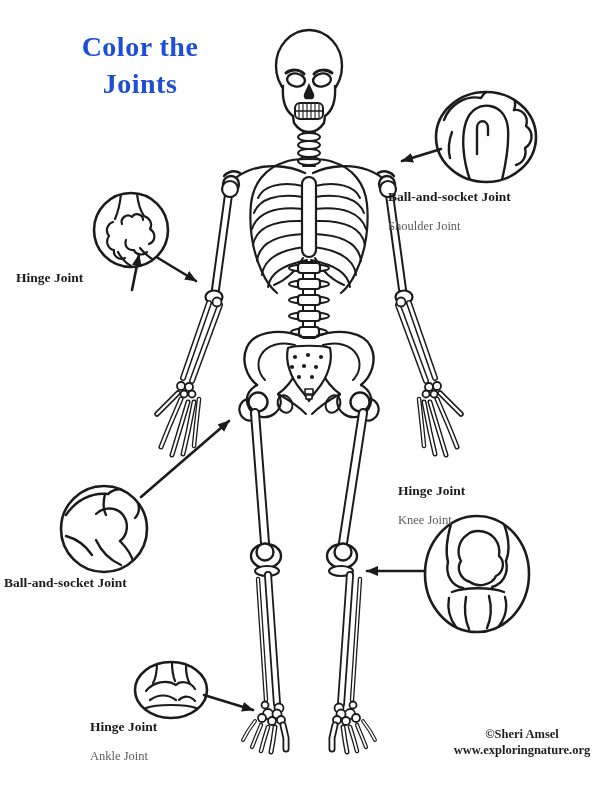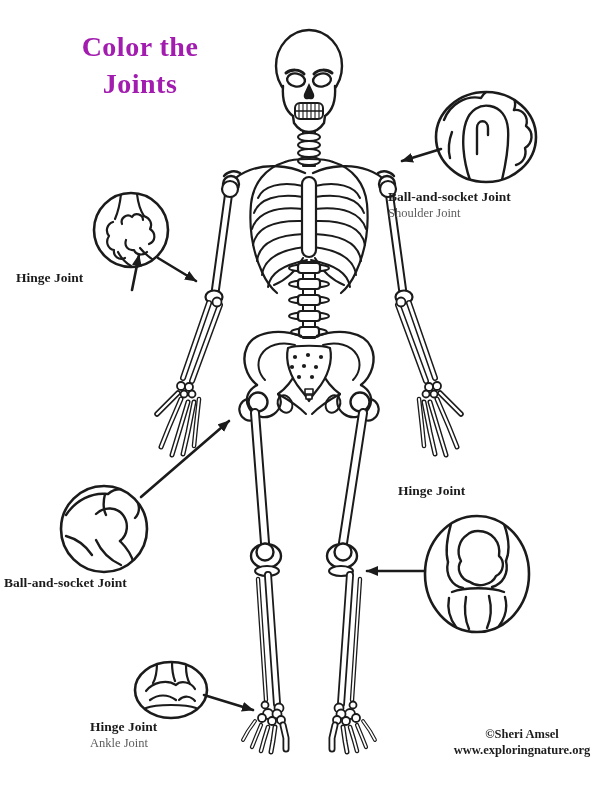--- a/index.html
+++ b/index.html
@@ -5,28 +5,28 @@
   html,body { margin:0; padding:0; background:#e8e8e8; }
   .page {
     position:relative; width:612px; height:792px; margin:0 auto;
     background:#ffffff; overflow:hidden;
     font-family:"Liberation Serif", serif;
   }
   .art { position:absolute; left:0; top:0; width:612px; height:792px; }
   .page-title {
     position:absolute; left:35px; top:28px; width:210px;
     text-align:center; font-weight:bold; font-size:28px; line-height:37px;
-    color:#a21caf; letter-spacing:0.5px;
+    color:#1d4ed8; letter-spacing:0.5px;
   }
   .callout-label { position:absolute; text-align:left; }
   .callout-label .type {
     font-weight:bold; font-size:13.5px; line-height:16px; color:#1b1b1b;
   }
   .callout-label .name {
-    font-size:12.5px; line-height:15px; color:#5d5d5d; margin-top:1px;
+    font-size:12.5px; line-height:15px; color:#5d5d5d; margin-top:14px;
   }
   .lbl-shoulder { left:388px; top:189px; width:200px; }
   .lbl-elbow    { left:16px;  top:270px; width:140px; }
   .lbl-hip      { left:4px;   top:575px; width:200px; }
   .lbl-knee     { left:398px; top:483px; width:160px; }
   .lbl-ankle    { left:90px;  top:719px; width:160px; }
   .credit {
     position:absolute; left:427px; top:727px; width:190px;
     text-align:center; font-weight:bold; font-size:12.5px; line-height:15.5px;
     color:#1d1d1d;
@@ -393,20 +393,21 @@
   <div class="callout-label lbl-elbow">
     <div class="type">Hinge Joint</div>
   </div>
 
   <div class="callout-label lbl-hip">
     <div class="type">Ball-and-socket Joint</div>
   </div>
 
   <div class="callout-label lbl-knee">
     <div class="type">Hinge Joint</div>
+    <div class="name">Knee Joint</div>
   </div>
 
   <div class="callout-label lbl-ankle">
     <div class="type">Hinge Joint</div>
     <div class="name">Ankle Joint</div>
   </div>
 
   <div class="credit">
     <div>©Sheri Amsel</div>
     <div>www.exploringnature.org</div>

